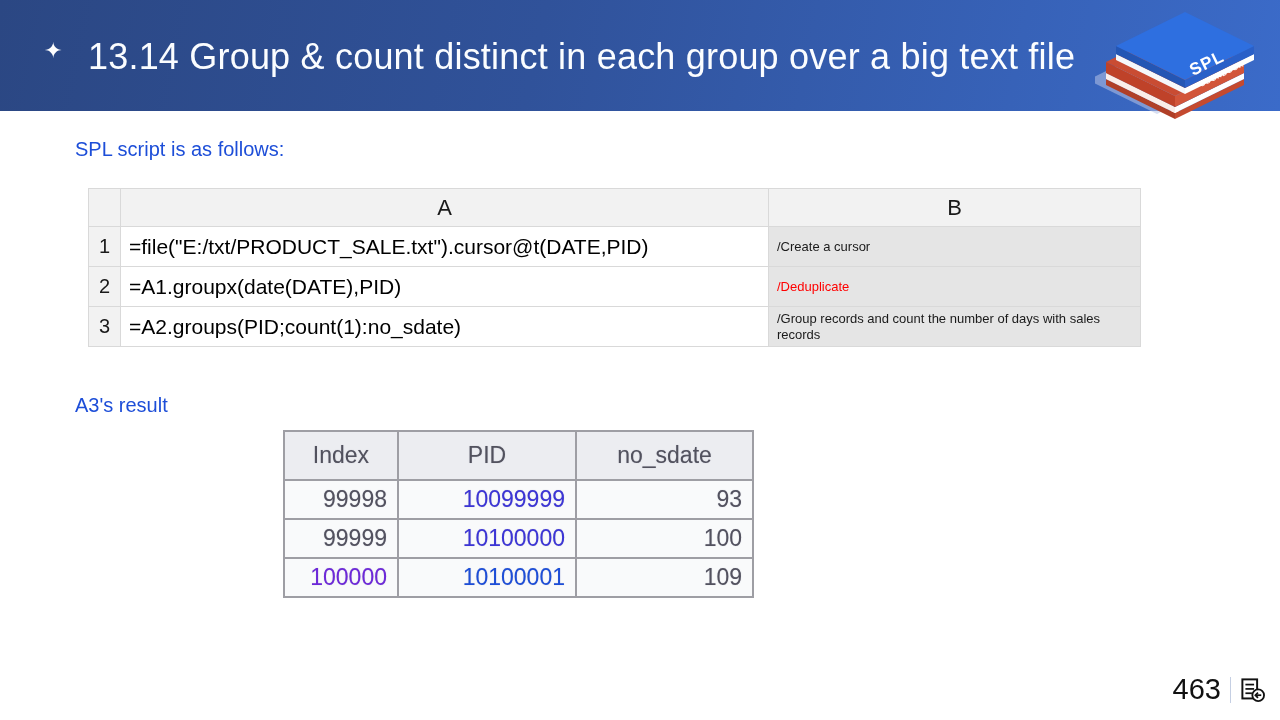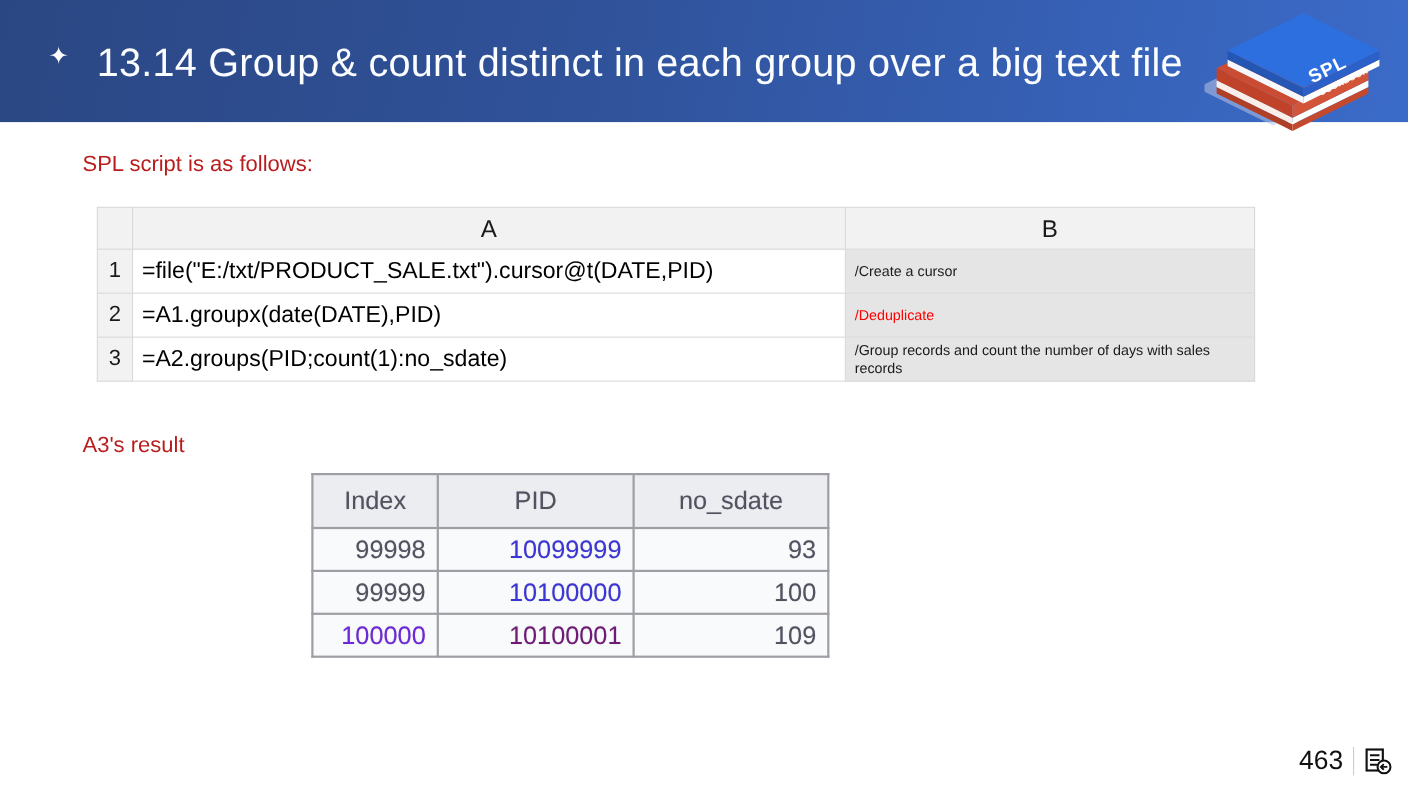--- a/index.html
+++ b/index.html
@@ -15,21 +15,21 @@
   .header .star {
     position:absolute; left:44px; top:40px; color:#ffffff; font-size:22px; line-height:22px;
   }
   .header .title {
     position:absolute; left:88px; top:36px; width:950px;
     color:#fbfdff; font-size:36px; font-weight:normal; letter-spacing:0.2px; white-space:nowrap;
   }
   .logo-svg { position:absolute; left:1095px; top:6px; }
 
   
-  .section-label { position:absolute; color:#b91c1c; font-size:20px; }
+  .section-label { position:absolute; color:#1d4ed8; font-size:20px; }
   .label-script { left:75px; top:138px; }
   .label-result { left:75px; top:394px; }
 
   
   .script-table {
     position:absolute; left:88px; top:188px; width:1052px;
     border-collapse:collapse; table-layout:fixed;
   }
   .script-table col.c-num { width:32px; }
   .script-table col.c-a { width:648px; }
@@ -60,21 +60,21 @@
   .result-table th, .result-table td { border:2px solid #9e9ea4; }
   .result-table thead th {
     height:49px; background:#ecedf1; font-weight:normal; font-size:23px; color:#52525e; text-align:center;
   }
   .result-table td {
     height:39px; background:#f9fafb; font-size:23px; text-align:right; padding-right:10px;
   }
 
   
   .footer { position:absolute; right:14px; bottom:14px; display:flex; align-items:center; gap:9px; }
-  .footer .page-num { color:#111111; font-size:24px; }
+  .footer .page-num { color:#111111; font-size:29px; }
   .footer .divider { width:1px; height:26px; background:#c5cfe3; }
 </style>
 </head>
 <body>
 
 <div class="slide">
 
   <div class="header">
     <span class="star">✦</span>
     <div class="title">13.14 Group &amp; count distinct in each group over a big text file</div>
@@ -161,21 +161,21 @@
         <td style="color: rgb(60, 53, 214);">10099999</td>
         <td style="color: rgb(83, 82, 95); padding-left: 28px;">93</td>
       </tr>
       <tr>
         <td style="color: rgb(83, 82, 95);">99999</td>
         <td style="color: rgb(60, 53, 214);">10100000</td>
         <td style="color: rgb(83, 82, 95);">100</td>
       </tr>
       <tr>
         <td style="color: #6d28d9; margin-left: 41px;">100000</td>
-        <td style="color: #701a75;">10100001</td>
+        <td style="color: #1d4ed8;">10100001</td>
         <td style="color: rgb(83, 82, 95);">109</td>
       </tr>
     </tbody>
   </table>
 
   <div class="footer">
     <span class="page-num">463</span>
     <span class="divider"></span>
     <svg width="26" height="26" viewBox="0 0 24 24">
       <rect x="2.2" y="2.2" width="13.6" height="17.6" fill="none" stroke="#111111" stroke-width="1.8"></rect>

